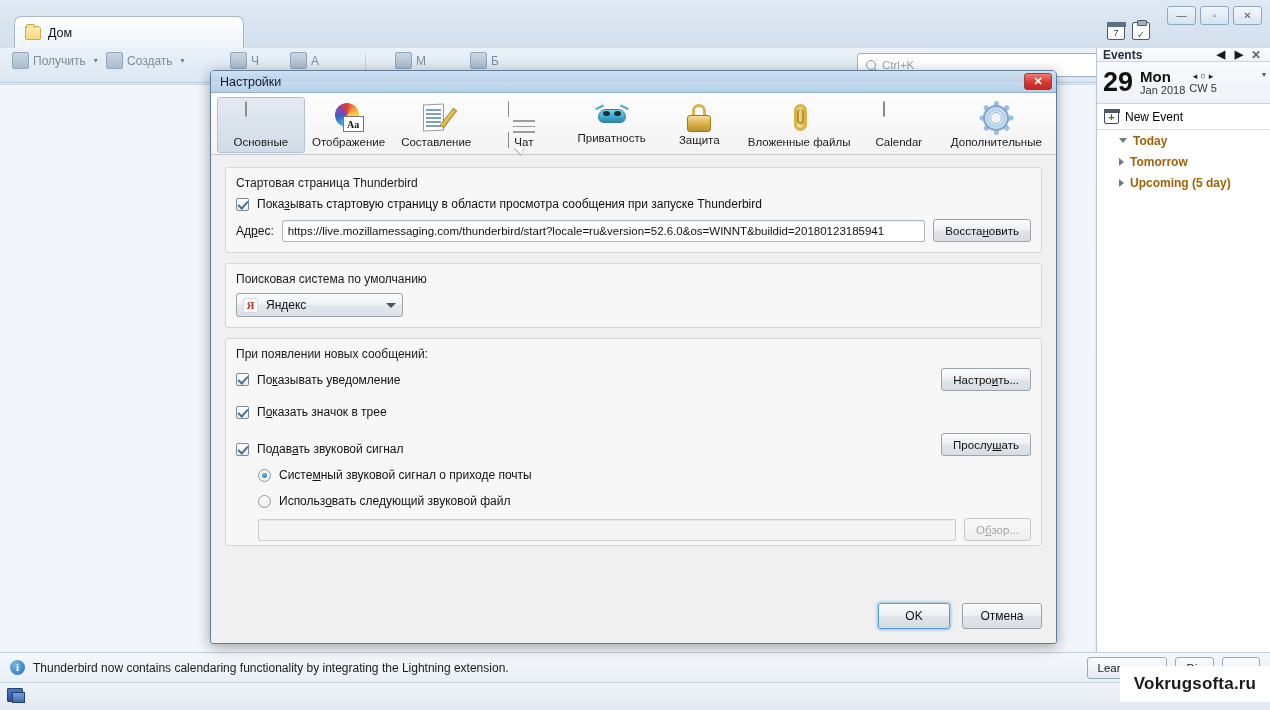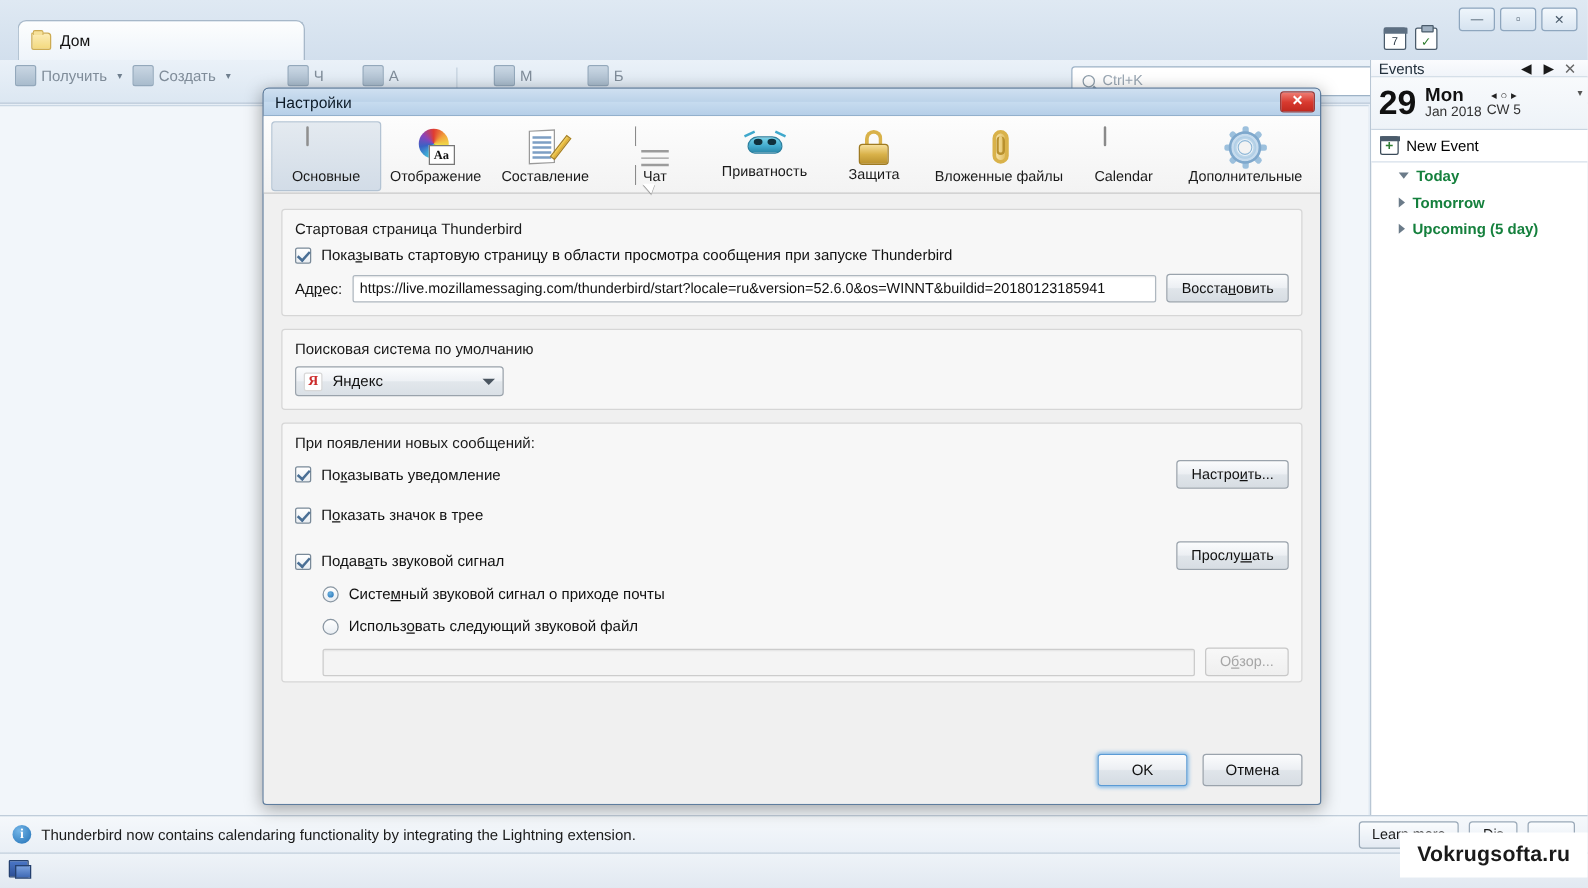--- a/index.html
+++ b/index.html
@@ -121,20 +121,21 @@
   #events-pane {
     position: absolute; left: 1096px; top: 48px; width: 174px; height: 604px;
     background: #ffffff; border-left: 1px solid #b8c6d4;
     font-size: 12px;
   }
   #events-header {
     height: 14px; display: flex; align-items: center;
     border-bottom: 1px solid #c9d5e1;
     background: linear-gradient(180deg,#fbfcfe 0%, #f0f4f9 100%);
     padding: 0 6px;
+    font-weight: bold;
   }
   #events-title { flex: 1; font-size: 12px; color: #22303c; }
   .arrow-btn { width: 18px; text-align: center; font-size: 11px; color: #1a1a1a; }
   .close-x { width: 16px; text-align: center; font-size: 12px; color: #666; }
   #date-strip {
     height: 42px; display: flex; align-items: center; padding: 0 6px;
     background: linear-gradient(180deg,#f8fafc 0%, #eef3f8 100%);
     border-bottom: 1px solid #c9d5e1;
   }
   #day-num { font-size: 27px; font-weight: bold; color: #111; line-height: 1; margin-right: 7px; }
@@ -152,21 +153,21 @@
   .ev-cal-ico {
     width: 15px; height: 15px; background:#fff; border:1.5px solid #3a4a58; border-radius:2px;
     position: relative; flex:none;
   }
   .ev-cal-ico:before { content:""; position:absolute; left:-1.5px; top:-1.5px; right:-1.5px; height:4px;
      background:#4a5b6b; }
   .ev-cal-ico:after { content:"+"; position:absolute; left:0; right:0; top:2px; text-align:center;
      font-size:11px; line-height:11px; color:#2f7d32; font-weight:bold; }
   .ev-group {
     height: 21px; display: flex; align-items: center; gap: 6px; padding: 0 22px;
-    font-weight: bold; font-size: 12px; color: #15803d;
+    font-weight: bold; font-size: 12px; color: #a16207;
   }
   .tri { width: 0; height: 0; flex: none; }
   .tri.open { border-left: 4px solid transparent; border-right: 4px solid transparent;
               border-top: 5px solid #6b7b89; }
   .tri.closed { border-top: 4px solid transparent; border-bottom: 4px solid transparent;
               border-left: 5px solid #6b7b89; }
 
   
   #notif-bar {
     position: absolute; left: 0; top: 652px; width: 1270px; height: 30px;

